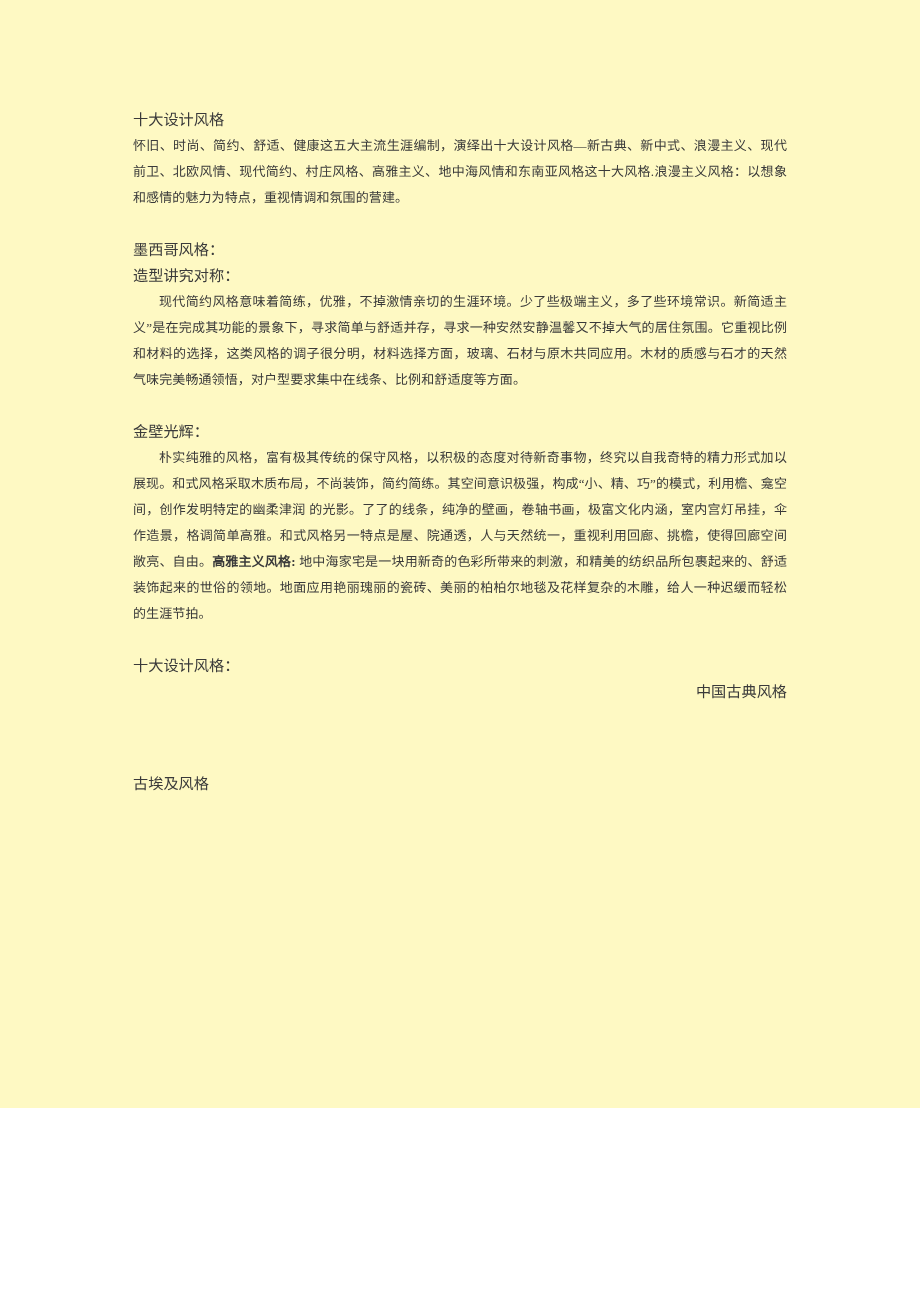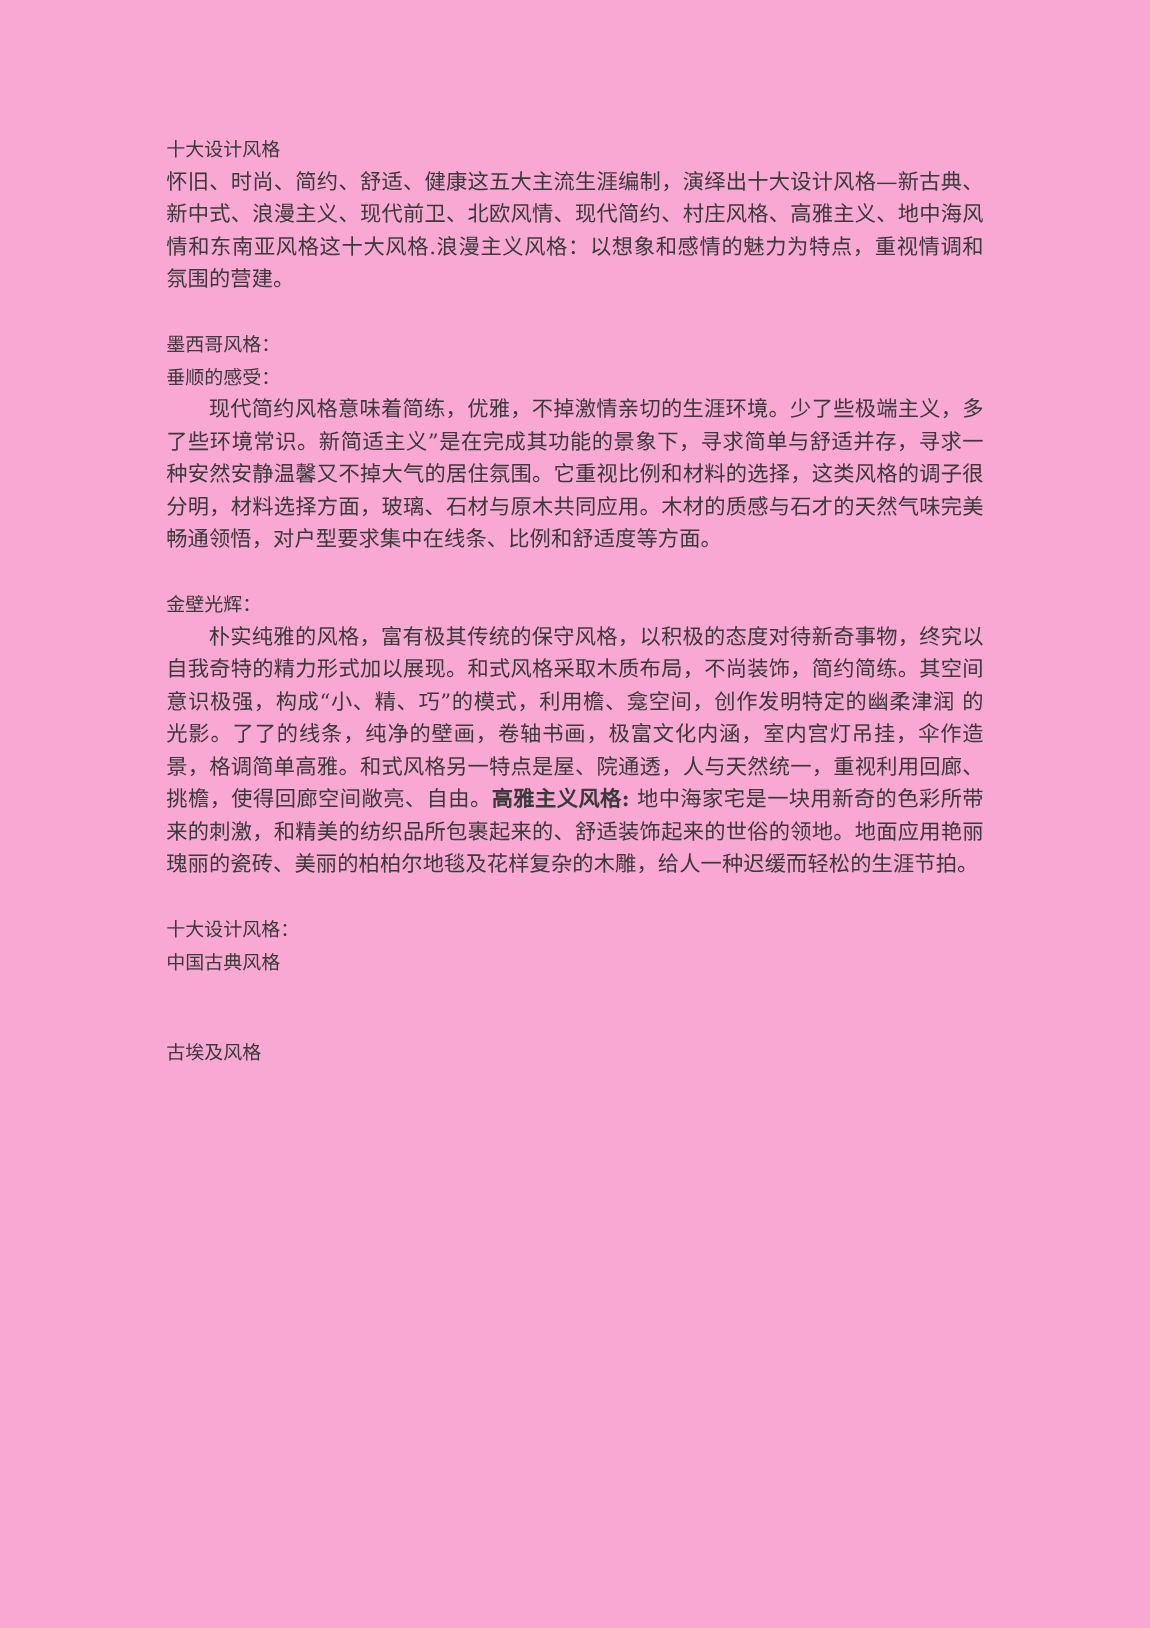--- a/index.html
+++ b/index.html
@@ -12,69 +12,71 @@
     width: 920px;
     height: 1302px;
     overflow: hidden;
     font-family: "DejaVu Serif", "Liberation Serif", serif;
     color: #3a3a3a;
     -webkit-font-smoothing: antialiased;
   }
   .page {
     box-sizing: border-box;
     width: 920px;
-    height: 1302px;
+    height: 1108px;
     padding: 107px 133px 0 133px;
-    background: #f9a8d4;
+    background: #fef9c3;
   }
   .doc-body {
     width: 654px;
   }
   p.para {
     margin: 0 0 26px 0;
-    font-size: 17px;
+    font-size: 13px;
     line-height: 26px;
     text-align: justify;
     text-justify: inter-character;
     letter-spacing: 0.1px;
     word-break: break-all;
+    font-family: Liberation Serif, serif;
   }
   p.para:last-child {
     margin-bottom: 0;
   }
   .heading {
     margin: 0;
     font-size: 15.2px;
     line-height: 26px;
   }
   .indent {
     text-indent: 2em;
   }
   .gap-lg {
-    margin-bottom: 20px;
+    margin-bottom: 40px;
+    text-align: right;
   }
   b.inline-label {
     font-weight: bold;
   }
   .spacer-block {
     height: 26px;
   }
 </style>
 </head>
 <body>
 
 <div class="page">
   <div class="doc-body">
 
     <p class="heading">十大设计风格</p>
     <p class="para">怀旧、时尚、简约、舒适、健康这五大主流生涯编制，演绎出十大设计风格—新古典、新中式、浪漫主义、现代前卫、北欧风情、现代简约、村庄风格、高雅主义、地中海风情和东南亚风格这十大风格.浪漫主义风格：以想象和感情的魅力为特点，重视情调和氛围的营建。</p>
 
     <p class="heading">墨西哥风格：</p>
 
-    <p class="heading">垂顺的感受：</p>
+    <p class="heading">造型讲究对称：</p>
     <p class="para indent">现代简约风格意味着简练，优雅，不掉激情亲切的生涯环境。少了些极端主义，多了些环境常识。新简适主义”是在完成其功能的景象下，寻求简单与舒适并存，寻求一种安然安静温馨又不掉大气的居住氛围。它重视比例和材料的选择，这类风格的调子很分明，材料选择方面，玻璃、石材与原木共同应用。木材的质感与石才的天然气味完美畅通领悟，对户型要求集中在线条、比例和舒适度等方面。</p>
 
     <p class="heading">金壁光辉：</p>
     <p class="para indent"><span>朴实纯雅的风格，富有极其传统的保守风格，以积极的态度对待新奇事物，终究以自我奇特的精力形式加以展现。和式风格采取木质布局，不尚装饰，简约简练。其空间意识极强，构成“小、精、巧”的模式，利用檐、龛空间，创作发明特定的幽柔津润 的光影。了了的线条，纯净的壁画，卷轴书画，极富文化内涵，室内宫灯吊挂，伞作造景，格调简单高雅。和式风格另一特点是屋、院通透，人与天然统一，重视利用回廊、挑檐，使得回廊空间敞亮、自由。</span><b class="inline-label">高雅主义风格:</b><span> 地中海家宅是一块用新奇的色彩所带来的刺激，和精美的纺织品所包裹起来的、舒适装饰起来的世俗的领地。地面应用艳丽瑰丽的瓷砖、美丽的柏柏尔地毯及花样复杂的木雕，给人一种迟缓而轻松的生涯节拍。</span></p>
 
     <p class="heading">十大设计风格：</p>
 
     <p class="heading gap-lg">中国古典风格</p>
 
     <div class="spacer-block"></div>

